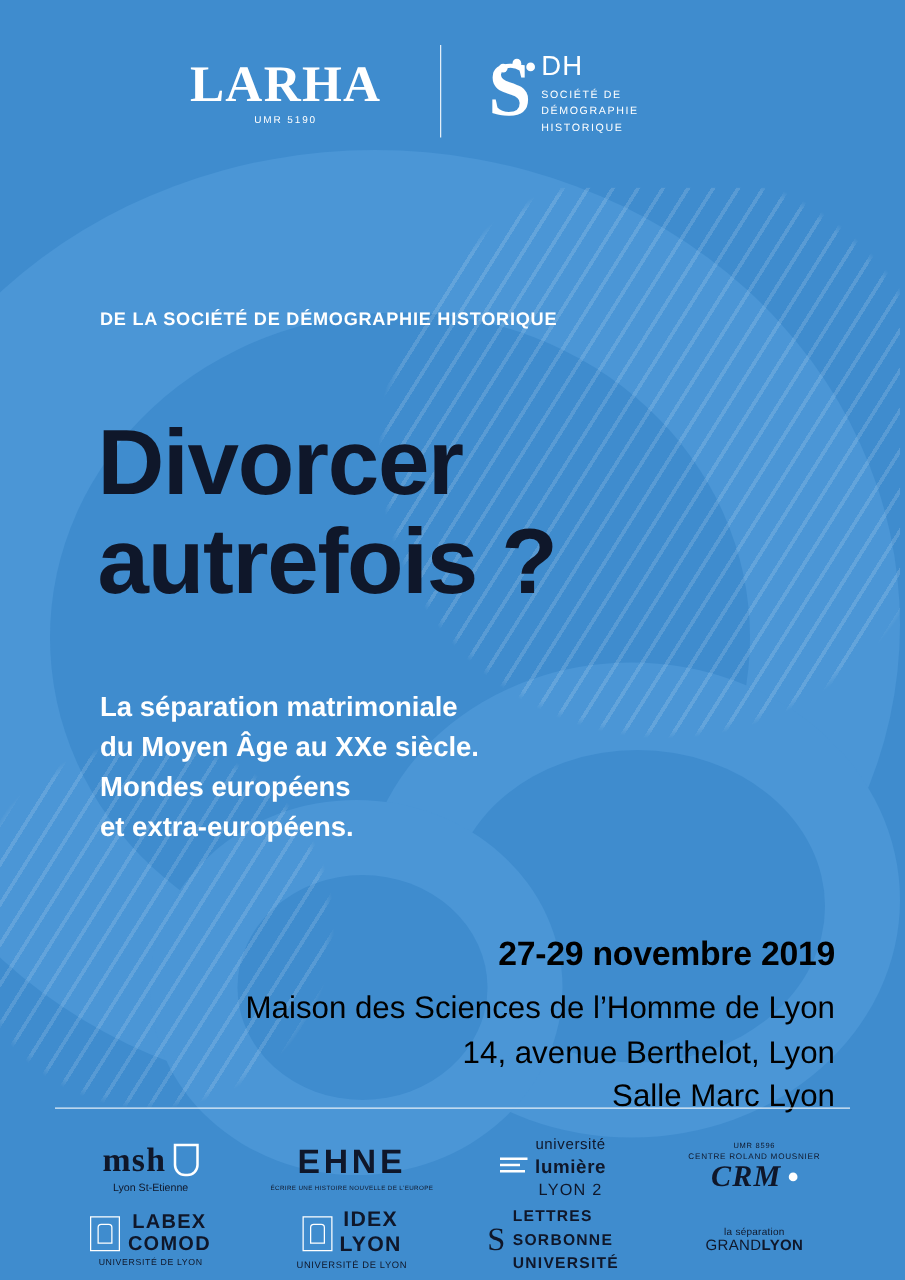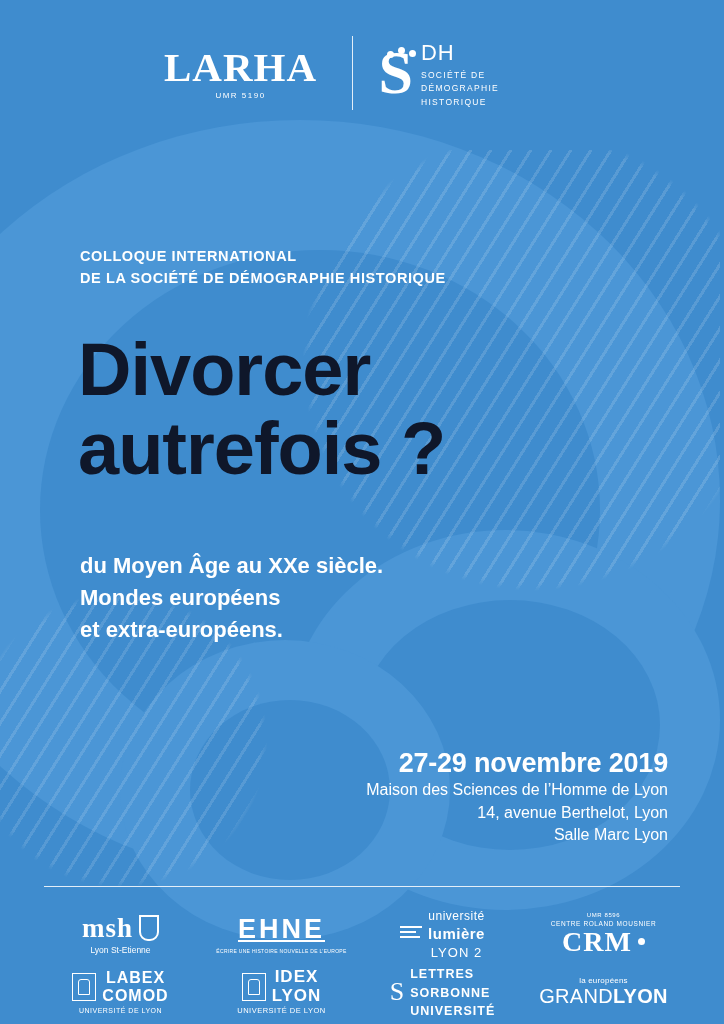--- a/index.html
+++ b/index.html
@@ -126,21 +126,21 @@
   
   .header {
     position: absolute;
     top: 18px;
     left: 0;
     right: 0;
     height: 110px;
     display: flex;
     align-items: center;
     justify-content: center;
-    gap: 0px;
+    gap: 12px;
   }
   .larha {
     color: #fff;
     text-align: center;
     line-height: 1;
     width: 170px;
   }
   .larha .word {
     font-size: 41px;
     font-weight: bold;
@@ -237,49 +237,50 @@
     font-weight: bold;
     line-height: 1.45;
   }
 
   
   .dateblock {
     position: absolute;
     right: 56px;
     top: 748px;
     text-align: right;
-    color: #ffffff;
+    color: #000000;
   }
   .date {
     font-size: 27px;
     font-weight: bold;
     letter-spacing: -0.2px;
   }
   .venue {
-    font-size: 16px;
+    margin-top: 10px;
+    font-size: 25px;
     line-height: 1.42;
   }
 
   
   .footer-rule {
     position: absolute;
     left: 44px;
     right: 44px;
     top: 886px;
     height: 1px;
     background: rgba(255,255,255,0.85);
   }
   .logos-row {
     position: absolute;
     left: 40px;
     right: 40px;
     display: flex;
     align-items: center;
     justify-content: space-between;
-    color: #ffffff;
+    color: #0f172a;
   }
   .logos-row.row1 { top: 906px; height: 56px; }
   .logos-row.row2 { top: 966px; height: 52px; }
   .logo {
     text-align: center;
     line-height: 1.15;
     flex: 1;
   }
 
   
@@ -287,46 +288,46 @@
     font-family: "Liberation Serif", serif;
     font-size: 27px;
     font-weight: bold;
     letter-spacing: 1px;
   }
   .msh-sub { font-size: 8.5px; margin-top: 2px; }
   .ehne-main {
     font-size: 27px;
     font-weight: bold;
     letter-spacing: 3px;
-    text-decoration: underline;
   }
   .ehne-sub { font-size: 5px; letter-spacing: 0.3px; margin-top: 4px; }
   .ul-l1 { font-size: 12px; letter-spacing: 0.5px; }
   .ul-l2 { font-size: 15px; font-weight: bold; letter-spacing: 0.5px; }
   .ul-l3 { font-size: 13px; letter-spacing: 1px; }
   .crm-top { font-size: 6px; letter-spacing: 0.6px; }
   .crm-mid { font-size: 6.5px; letter-spacing: 0.6px; margin-top: 1px; }
   .crm-main {
     font-family: "Liberation Serif", serif;
-    font-size: 28px;
+    font-size: 24px;
     font-weight: bold;
     letter-spacing: 1px;
     line-height: 1;
     margin-top: 1px;
+    font-style: italic;
   }
 
   
   .labex-main { font-size: 16px; font-weight: bold; letter-spacing: 1px; line-height: 1.12; }
   .labex-sub { font-size: 7px; letter-spacing: 0.5px; margin-top: 2px; }
   .idex-main { font-size: 17px; font-weight: bold; letter-spacing: 1px; line-height: 1.1; }
   .idex-sub { font-size: 7.5px; letter-spacing: 0.5px; margin-top: 2px; }
   .ls-l1 { font-size: 12.5px; font-weight: bold; letter-spacing: 1px; }
   .ls-l2 { font-size: 12.5px; font-weight: bold; letter-spacing: 1px; }
   .gl-top { font-size: 8px; letter-spacing: 0.2px; }
-  .gl-main { font-size: 20px; letter-spacing: 0.3px; }
+  .gl-main { font-size: 12px; letter-spacing: 0.3px; }
   .gl-main b { font-weight: bold; }
 
   .logo-inline {
     display: flex;
     align-items: center;
     justify-content: center;
     gap: 6px;
   }
   .mark-box {
     width: 22px; height: 26px;
@@ -407,30 +408,30 @@
         <div class="sdh-text">
           <div class="sdh-dh">DH</div>
           <div class="sdh-lines">SOCIÉTÉ DE</div>
           <div class="sdh-lines">DÉMOGRAPHIE</div>
           <div class="sdh-lines">HISTORIQUE</div>
         </div>
       </div>
     </div>
 
     <div class="eyebrow">
-      <div>COLLOQUE INTERNATIONAL</div>
       <div>DE LA SOCIÉTÉ DE DÉMOGRAPHIE HISTORIQUE</div>
     </div>
 
     <div class="title">
       <div>Divorcer</div>
       <div>autrefois ?</div>
     </div>
 
     <div class="subtitle">
+      <div>La séparation matrimoniale</div>
       <div>du Moyen Âge au XXe siècle.</div>
       <div>Mondes européens</div>
       <div>et extra-européens.</div>
     </div>
 
     <div class="dateblock">
       <div class="date">27-29 novembre 2019</div>
       <div class="venue">
         <div>Maison des Sciences de l’Homme de Lyon</div>
         <div>14, avenue Berthelot, Lyon</div>
@@ -510,21 +511,21 @@
           <span class="mark-s">S</span>
           <span style="text-align:left">
             <span class="ls-l1">LETTRES</span><br>
             <span class="ls-l2">SORBONNE</span><br>
             <span class="ls-l2">UNIVERSITÉ</span>
           </span>
         </div>
       </div>
 
       <div class="logo">
-        <div class="gl-top">la européens</div>
+        <div class="gl-top">la séparation</div>
         <div class="gl-main">
           <span>GRAND</span><b>LYON</b>
         </div>
       </div>
 
     </div>
 
   </div>
 </div>
 

